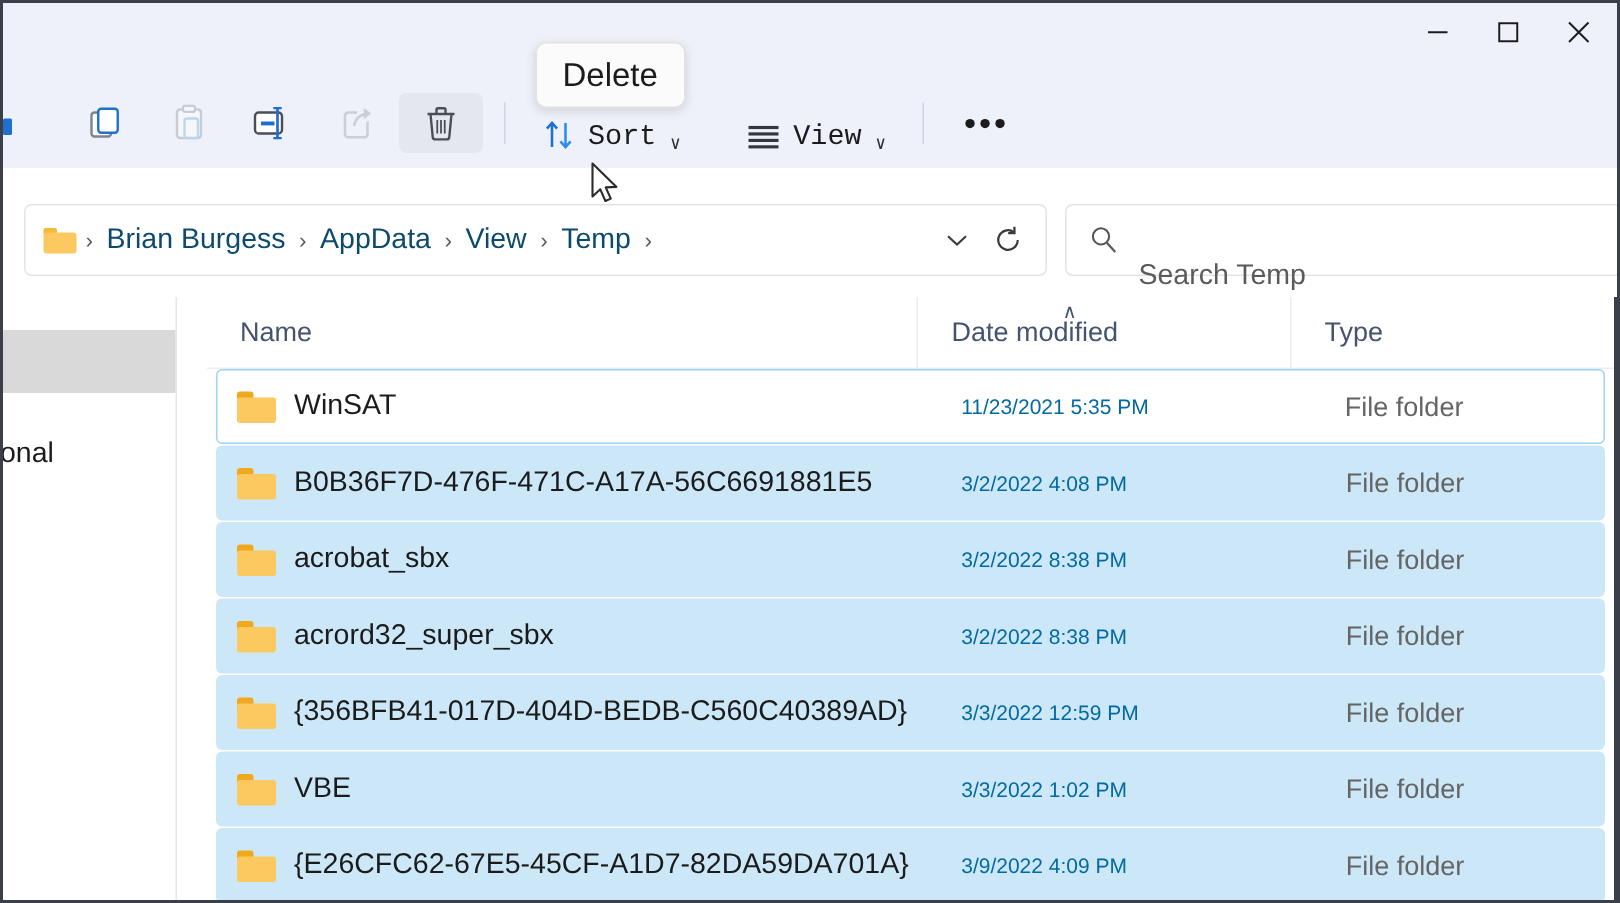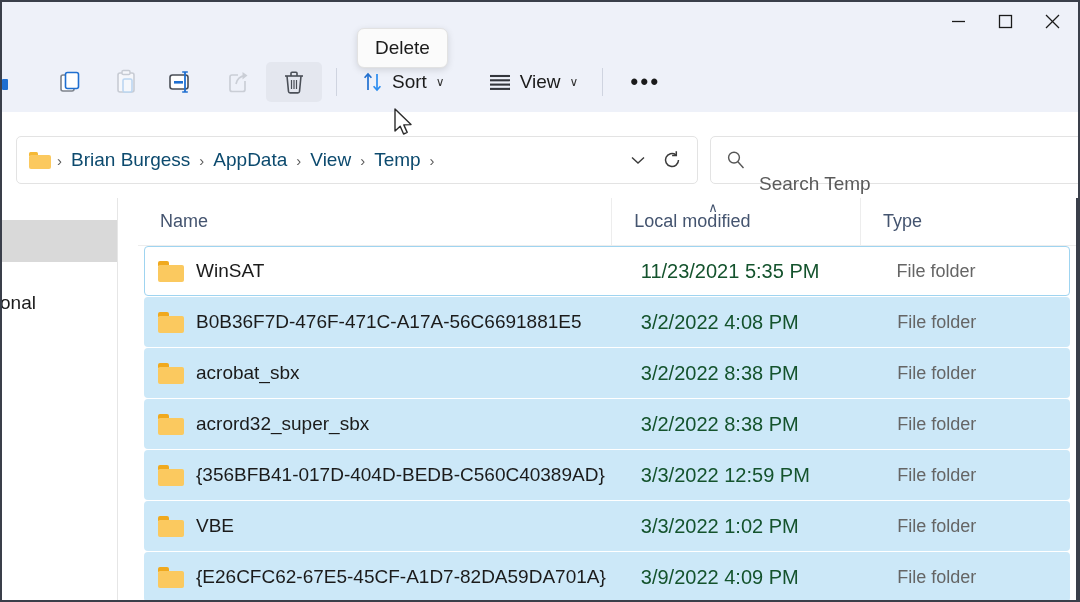--- a/index.html
+++ b/index.html
@@ -63,26 +63,27 @@
     height: 40px;
     display: flex;
     align-items: center;
     justify-content: center;
     border-radius: 5px;
   }
   .tb-item.hovered { background: #e4e7ef; }
   .tb-text {
     height: 40px;
     display: flex;
-    align-items: center;
+    align-items: flex-end;
     gap: 7px;
     padding: 0 10px;
     border-radius: 5px;
     font-size: 19px;
     color: #1b1b1b;
+    font-family: Liberation Mono, monospace;
   }
   .tb-sep {
     width: 1px;
     height: 28px;
     background: #cfd4e0;
     margin: 0 14px;
   }
   .chev {
     font-size: 12px;
     color: #333;
@@ -100,21 +101,21 @@
   }
 
   
   .tooltip {
     position: absolute;
     left: 355px; top: 26px;
     background: #fbfbfb;
     border: 1px solid #e2e2e2;
     border-radius: 7px;
     padding: 8px 17px;
-    font-size: 19px;
+    font-size: 22px;
     color: #1b1b1b;
     box-shadow: 0 2px 7px rgba(0,0,0,0.13);
     z-index: 40;
     white-space: nowrap;
   }
 
   
   .cursor {
     position: absolute;
     left: 394px; top: 108px;
@@ -291,22 +292,22 @@
     padding-left: 14px;
     gap: 12px;
     font-size: 19px;
     color: #1b1b1b;
     align-items: center;
   }
   .row.focused .cell.name { padding-left: 13px; }
   .cell.date {
     width: 258px;
     padding-left: 16px;
-    font-size: 20px;
-    color: #14532d;
+    font-size: 14px;
+    color: #0369a1;
   }
   .cell.type {
     width: 190px;
     padding-left: 16px;
     font-size: 18px;
     color: #656565;
   }
 
   .folder-ico {
     width: 26px; height: 21px;
@@ -507,21 +508,21 @@
   </div>
 
   <div class="list-area">
 
     <div class="col-head">
       <div class="col name">
         <span>Name</span>
       </div>
       <div class="col date">
         <span class="sort-caret">∧</span>
-        <span>Local modified</span>
+        <span>Date modified</span>
       </div>
       <div class="col type">
         <span>Type</span>
       </div>
     </div>
 
     <div class="rows">
 
       <div class="row focused">
         <div class="cell name">

